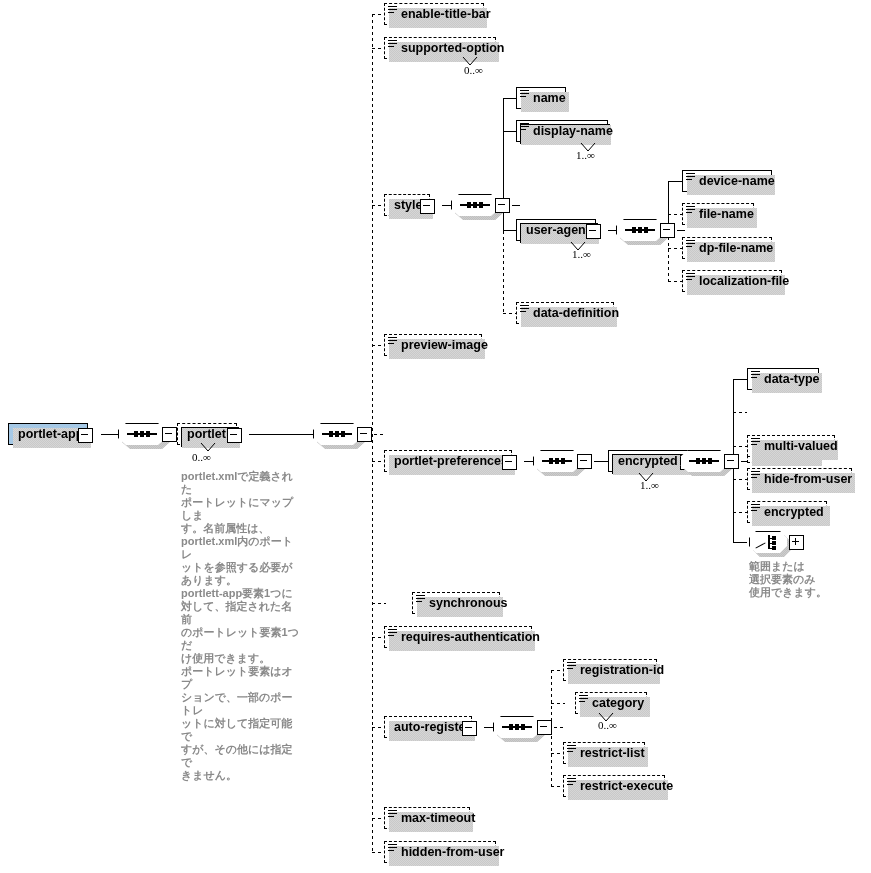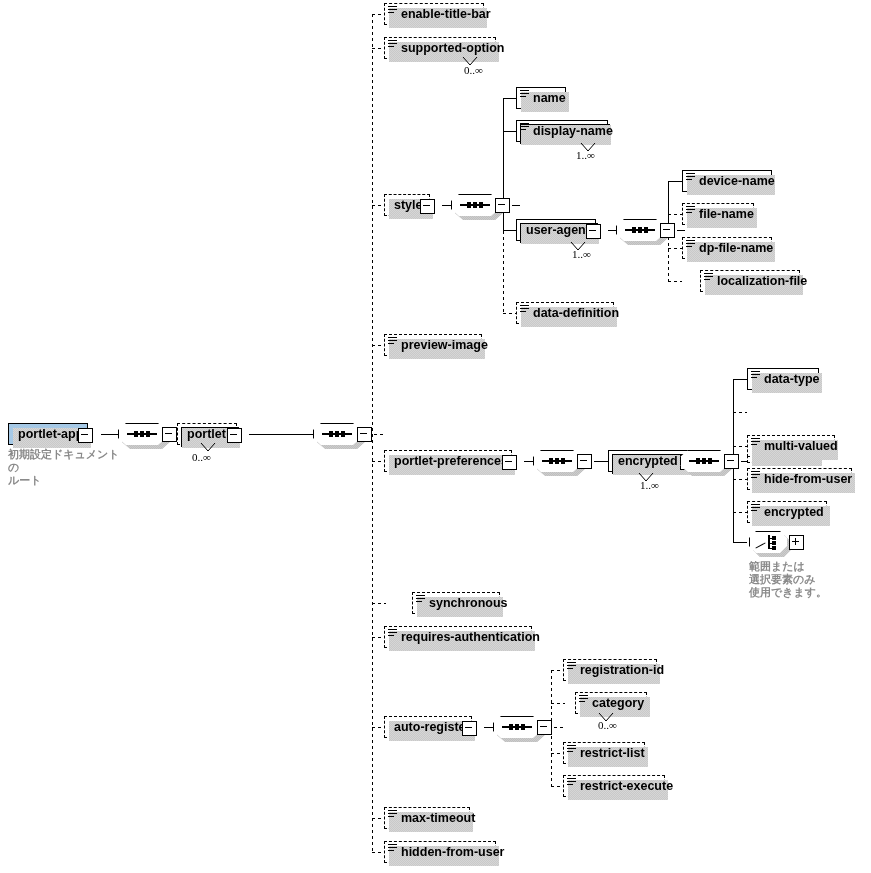--- a/index.html
+++ b/index.html
@@ -152,22 +152,20 @@
 </style>
 </head>
 <body>
 
 <div id="canvas">
 
   <div class="node root" style="left:8px;top:423px;width:80px;">
     <span class="label">portlet-app</span>
     <span class="expander"></span>
   </div>
-  <div class="annot" style="left:8px;top:448px;width:120px;">初期設定ドキュメントの
-ルート</div>
 
   <div class="ln h" style="left:101px;top:434px;width:17px;"></div>
 
   <div class="seq" style="left:118px;top:423px;">
     <div class="octshadow"></div>
       <div class="oct"></div>
     <div class="bar"></div>
       <div class="dot d1"></div>
       <div class="dot d2"></div>
       <div class="dot d3"></div>
@@ -179,20 +177,35 @@
   <div class="node opt stack" style="left:177px;top:423px;width:60px;padding-left:9px;">
     <span class="label">portlet</span>
     <span class="expander"></span>
   </div>
   <div class="occarrow" style="left:200px;top:443px;">
     <svg width="16" height="9">
         <path d="M1 0 L8 8 L15 0" fill="none" stroke="#000" stroke-width="1"></path>
       </svg>
   </div>
   <div class="occ" style="left:192px;top:451px;">0..∞</div>
+  <div class="annot" style="left:181px;top:470px;width:120px;">portlet.xmlで定義された
+ポートレットにマップしま
+す。名前属性は、
+portlet.xml内のポートレ
+ットを参照する必要が
+あります。
+portlett-app要素1つに
+対して、指定された名前
+のポートレット要素1つだ
+け使用できます。
+ポートレット要素はオプ
+ションで、一部のポートレ
+ットに対して指定可能で
+すが、その他には指定で
+きません。</div>
 
   <div class="ln h" style="left:249px;top:434px;width:64px;"></div>
 
   <div class="seq" style="left:313px;top:423px;">
     <div class="octshadow"></div>
       <div class="oct"></div>
     <div class="bar"></div>
       <div class="dot d1"></div>
       <div class="dot d2"></div>
       <div class="dot d3"></div>
@@ -333,21 +346,21 @@
     <span class="label">file-name</span>
   </div>
   <div class="node opt" style="left:682px;top:237px;width:90px;">
     <span class="eglyph">
         <i></i>
         <i></i>
         <i></i>
       </span>
     <span class="label">dp-file-name</span>
   </div>
-  <div class="node opt" style="left:700px;top:270px;width:100px;">
+  <div class="node opt" style="left:682px;top:270px;width:100px;">
     <span class="eglyph">
         <i></i>
         <i></i>
         <i></i>
       </span>
     <span class="label">localization-file</span>
   </div>
 
   <div class="node opt" style="left:516px;top:302px;width:98px;">
     <span class="eglyph">

